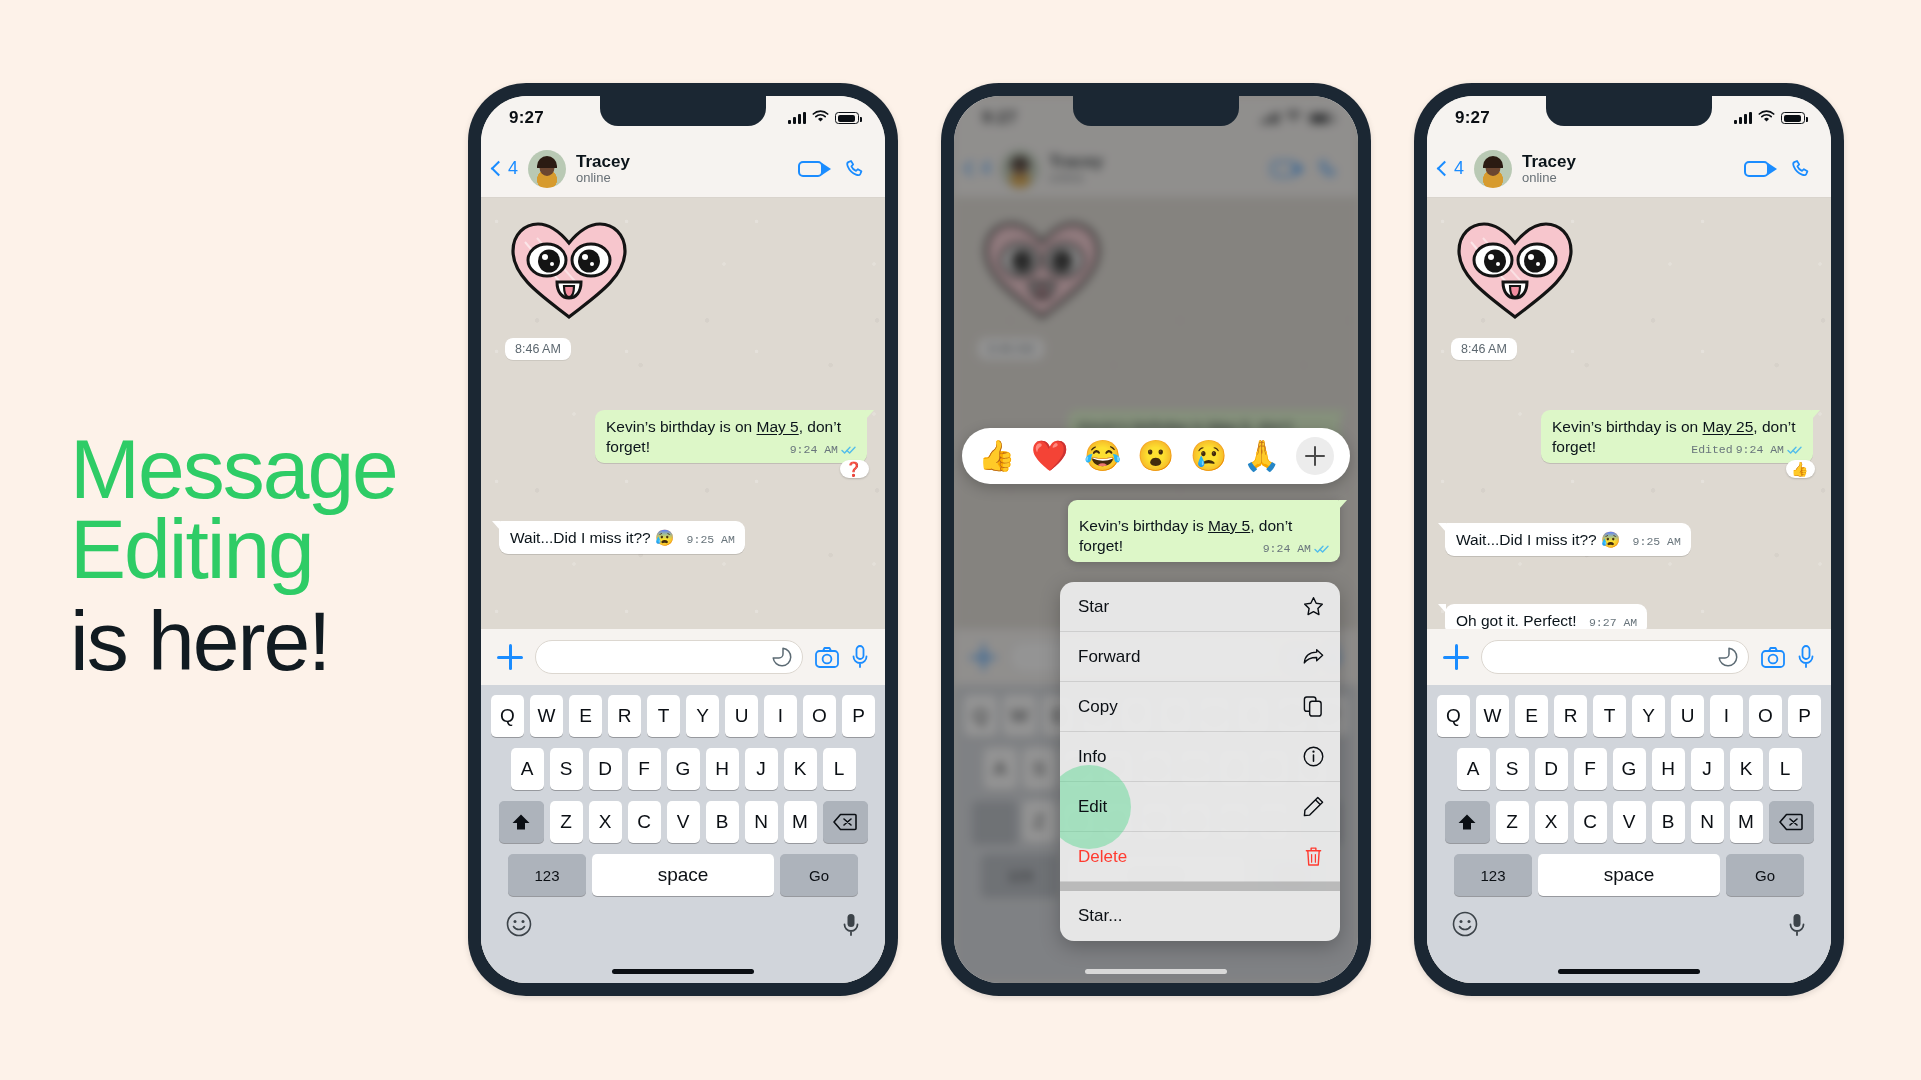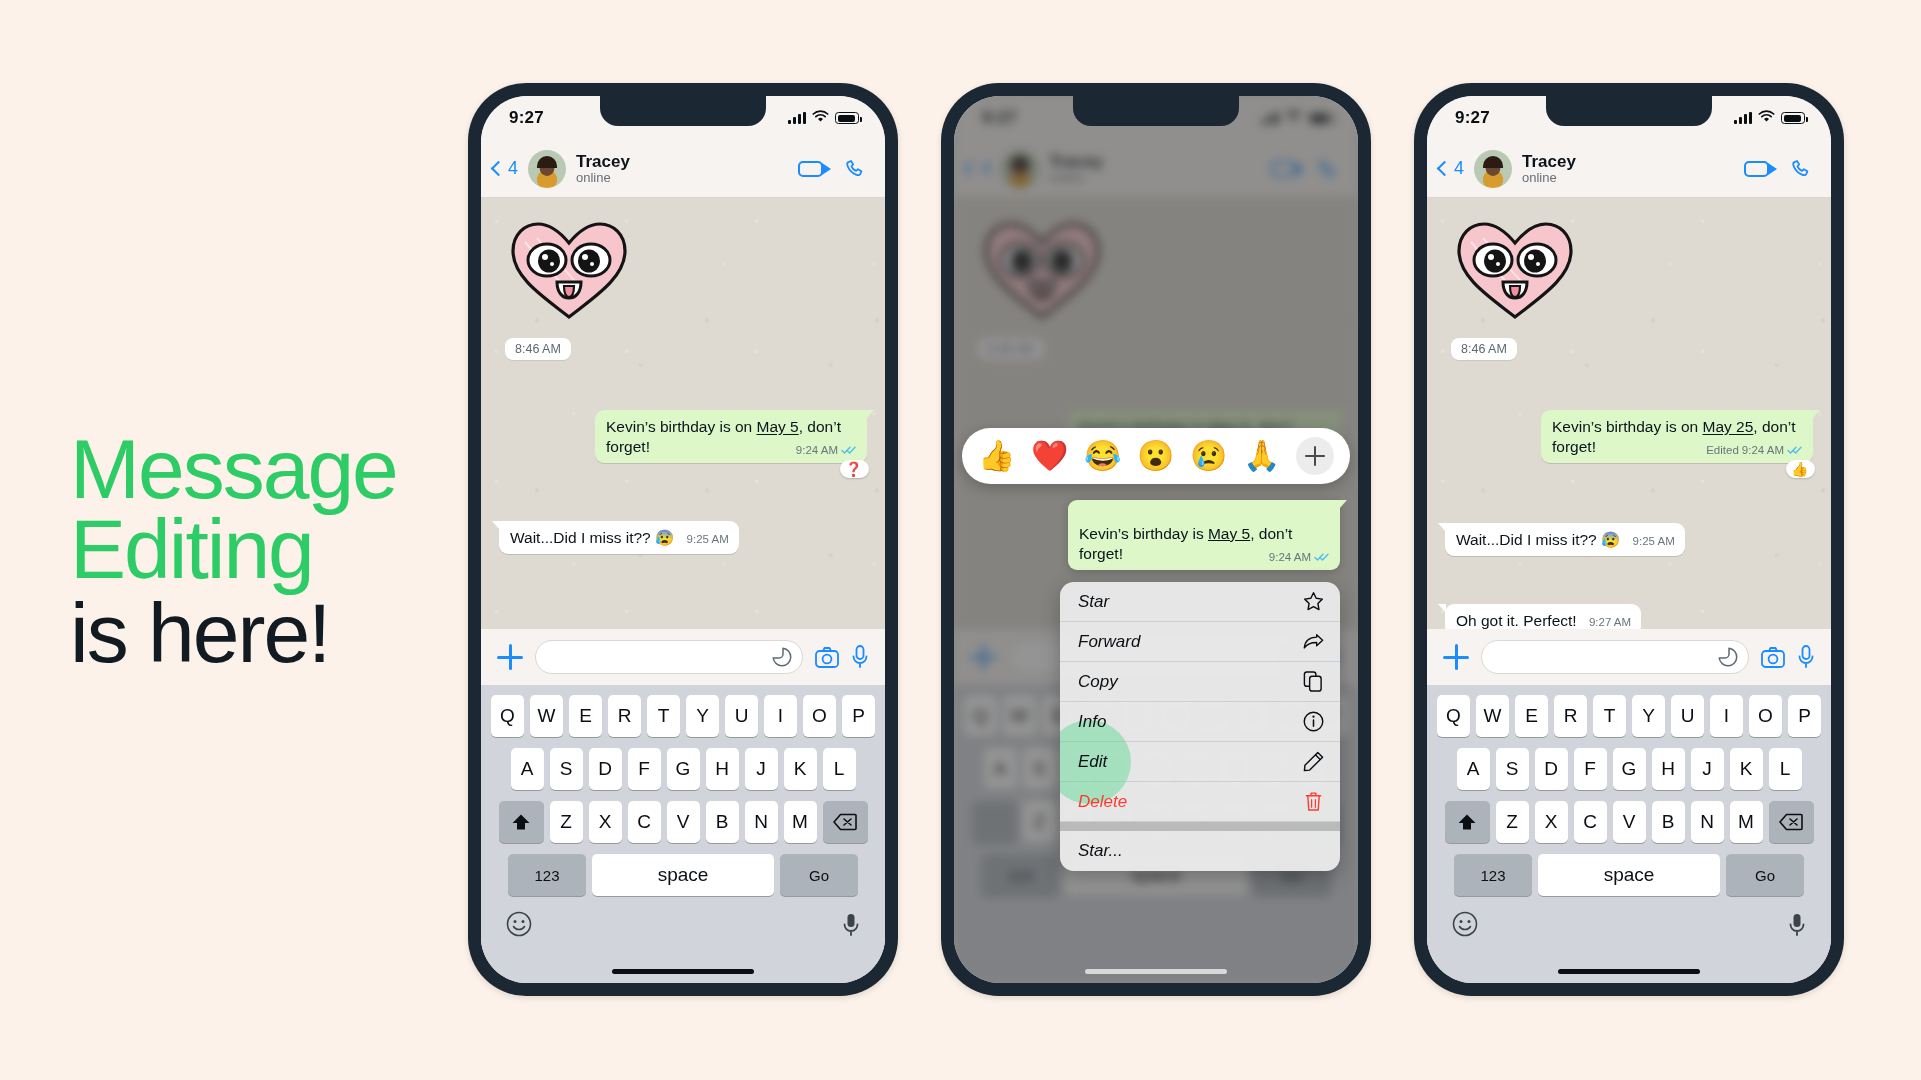--- a/index.html
+++ b/index.html
@@ -10,21 +10,21 @@
     overflow: hidden;
   }
   .stage { position: relative; width: 1921px; height: 1080px; background: #fdf2e9; }
 
   
   .headline { position: absolute; left: 70px; top: 430px; line-height: 0.95; }
   .headline .l1, .headline .l2 {
     font-size: 84px; font-weight: 400; color: #2ecc66; letter-spacing: -2px; display:block;
   }
   .headline .l3 {
-    font-size: 84px; font-weight: 400; color: #111b21; letter-spacing: -2px; display:block; margin-top: 4px;
+    font-size: 84px; font-weight: 400; color: #111b21; letter-spacing: -2px; display:block; margin-top: 12px;
   }
 
   
   .phone {
     position: absolute; width: 430px; height: 913px;
     background: #1b2733; border-radius: 58px; padding: 13px;
     box-shadow: 0 2px 6px rgba(0,0,0,0.12);
   }
   .phone.p1 { left: 468px; top: 83px; }
   .phone.p2 { left: 941px; top: 83px; }
@@ -118,21 +118,21 @@
   .bubble.in  { background: #ffffff; border-top-left-radius: 2px; margin-left: 6px; }
   .bubble.out::after {
     content:""; position:absolute; right:-7px; top:0; width:0;height:0;
     border-top: 9px solid #ddf7c8; border-right: 8px solid transparent;
   }
   .bubble.in::after {
     content:""; position:absolute; left:-7px; top:0; width:0;height:0;
     border-top: 9px solid #ffffff; border-left: 8px solid transparent;
   }
   .bubble u { text-decoration: underline; text-underline-offset: 2px; }
-  .meta { font-size: 11.5px; color: #69757c; white-space: nowrap; }
+  .meta { font-size: 11.5px; color: #69757c; white-space: nowrap; font-family: Liberation Mono, monospace; }
   .meta.inline { float: right; margin: 6px 0 0 8px; display:inline-flex; align-items:center; gap:3px; }
   .ticks { display:inline-block; width: 16px; height: 10px; position: relative; }
   .ticks svg { display:block; }
   .bubble .oneline { display: inline; }
 
   .reaction {
     position: absolute; right: -2px; bottom: -15px;
     background: #ffffff; border-radius: 14px; padding: 2px 6px;
     font-size: 14px; box-shadow: 0 1px 2px rgba(0,0,0,.18); line-height: 1;
   }
@@ -195,36 +195,35 @@
   .reactbar span.em { font-size: 30px; line-height: 1; }
   .addrx { width: 38px; height: 38px; border-radius: 50%; background: #ececec;
     display:flex; align-items:center; justify-content:center; position: relative;}
   .addrx::before, .addrx::after { content:""; position:absolute; background:#4a4a4a; border-radius:2px;}
   .addrx::before { width: 20px; height: 2.6px; }
   .addrx::after { height: 20px; width: 2.6px; }
 
   .focusbubble {
     position: absolute; right: 18px; top: 404px; z-index: 40;
     max-width: 272px; background: #ddf7c8; border-radius: 9px; border-top-right-radius: 2px;
-    padding: 24px 10px 6px 11px; font-size: 15.5px; line-height: 1.26; color:#0b141a;
+    padding: 16px 10px 6px 11px; font-size: 15.5px; line-height: 1.26; color:#0b141a;
     box-shadow: 0 2px 8px rgba(0,0,0,.2);
   }
   .focusbubble::after { content:""; position:absolute; right:-7px; top:0; width:0;height:0;
     border-top: 9px solid #ddf7c8; border-right: 8px solid transparent; }
 
   .ctxmenu {
     position: absolute; left: 106px; right: 18px; top: 486px; z-index: 40;
     background: rgba(233,233,233,.97); border-radius: 14px; overflow: hidden;
     box-shadow: 0 6px 20px rgba(0,0,0,.25);
   }
   .ctxitem {
-    height: 40px; display: flex; align-items: center; justify-content: space-between;
+    height: 50px; display: flex; align-items: center; justify-content: space-between;
     padding: 0 16px 0 18px; font-size: 17px; color: #0b0f14; position: relative;
     border-bottom: 1px solid rgba(0,0,0,.10);
-    font-style: italic;
   }
   .ctxitem:last-child { border-bottom: none; }
   .ctxitem.danger { color: #ff3b30; }
   .ctxitem .ico { width: 22px; height: 22px; display:flex; align-items:center; justify-content:center;}
   .ctxitem .ico svg { display:block; }
   .ctxgap { height: 9px; background: rgba(150,150,150,.55); }
   .tapdot {
     position: absolute; left: -13px; top: 50%; transform: translateY(-50%);
     width: 84px; height: 84px; border-radius: 50%; background: rgba(73,214,136,.42);
     pointer-events: none;

